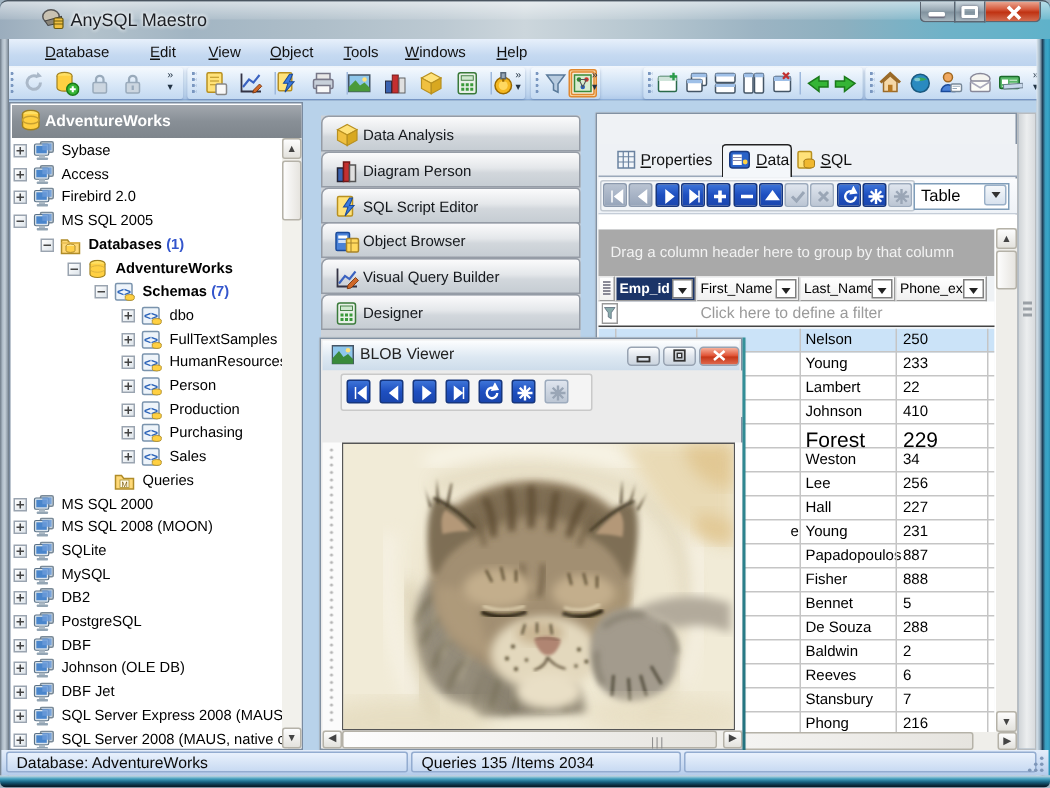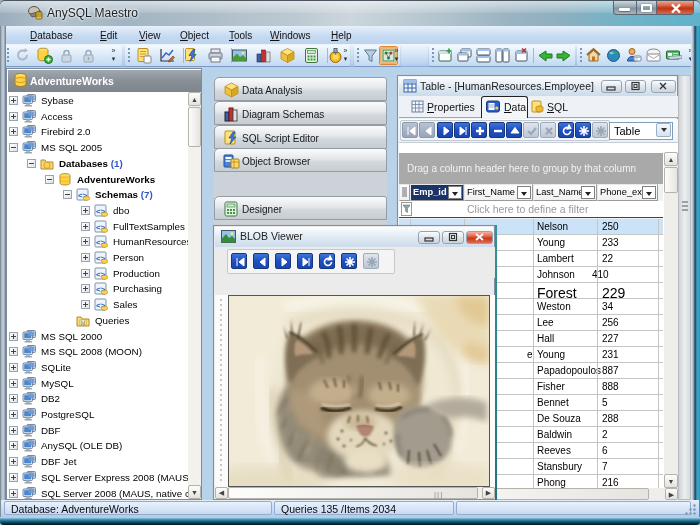--- a/index.html
+++ b/index.html
@@ -581,21 +581,21 @@
           <span style="position:absolute;left:14px;top:0">
             <svg class="ticon" viewBox="0 0 14 13">
               <rect x="5" y="0.5" width="8.5" height="7" rx="1" fill="#c8d4de" stroke="#7a8a98"></rect>
               <rect x="1" y="2" width="9.5" height="7.5" rx="1" fill="#dde6ed" stroke="#5a7186" stroke-width=".8"></rect>
               <rect x="2.2" y="3.2" width="7" height="5" fill="#4a86cc"></rect>
               <rect x="6.2" y="1.6" width="6.2" height="4.6" fill="#6a9ad8" opacity=".85"></rect>
               <rect x="4" y="9.5" width="4" height="1.6" fill="#aab8c4"></rect>
               <rect x="2.5" y="11" width="7.5" height="1.6" rx=".5" fill="#93a5b4"></rect>
             </svg>
           </span>
-          <span class="tx" style="left:33px">AnySQL (OLE DB)</span>
+          <span class="tx" style="left:33px">Johnson (OLE DB)</span>
         </div>
         <div class="trow" style="top: 362.1px; left: 0px; width: 179px;">
           <div class="exp plus" style="left:1px"></div>
           <span style="position:absolute;left:14px;top:0">
             <svg class="ticon" viewBox="0 0 14 13">
               <rect x="5" y="0.5" width="8.5" height="7" rx="1" fill="#c8d4de" stroke="#7a8a98"></rect>
               <rect x="1" y="2" width="9.5" height="7.5" rx="1" fill="#dde6ed" stroke="#5a7186" stroke-width=".8"></rect>
               <rect x="2.2" y="3.2" width="7" height="5" fill="#4a86cc"></rect>
               <rect x="6.2" y="1.6" width="6.2" height="4.6" fill="#6a9ad8" opacity=".85"></rect>
               <rect x="4" y="9.5" width="4" height="1.6" fill="#aab8c4"></rect>
@@ -648,75 +648,65 @@
           <path d="M15 4.5 L8.5 8 V15 L15 11.5 Z" fill="#d8a820" stroke="#b89020" stroke-width=".8"></path>
         </svg>
         <span>Data Analysis</span>
       </div>
       <div class="mbtn" style="top: 23.8px;">
         <svg width="17" height="16" viewBox="0 0 17 16">
           <rect x="2" y="6" width="4" height="9" fill="#3a62b0" stroke="#223"></rect>
           <rect x="6" y="2" width="4" height="13" fill="#c43030" stroke="#701818"></rect>
           <rect x="10" y="4" width="4" height="11" fill="#e0e0e0" stroke="#555"></rect>
         </svg>
-        <span>Diagram Schemas</span>
+        <span>Diagram Person</span>
       </div>
       <div class="mbtn" style="top: 47.6px;">
         <svg width="17" height="16" viewBox="0 0 17 16">
           <rect x="2" y="1" width="10" height="13" rx="1" fill="#ffe27a" stroke="#b89020"></rect>
           <path d="M10 2 L6 8 h3 L7 14 L13 7 h-3 L12 2 Z" fill="#3a7ae0" stroke="#1a4a9a" stroke-width=".7"></path>
         </svg>
         <span>SQL Script Editor</span>
       </div>
       <div class="mbtn" style="top: 71.4px;">
         <svg width="17" height="16" viewBox="0 0 17 16">
           <rect x="1" y="2" width="9" height="12" rx="1" fill="#4a82d8" stroke="#1a4a9a"></rect>
           <rect x="2.5" y="4" width="6" height="2" fill="#fff"></rect>
           <rect x="2.5" y="7" width="6" height="2" fill="#cfe0f8"></rect>
           <rect x="8" y="6" width="8" height="9" rx="1" fill="#ffd95e" stroke="#a8842a"></rect>
           <path d="M8 9 h8 M11 6 v9" stroke="#a8842a" stroke-width=".7"></path>
         </svg>
         <span>Object Browser</span>
+      </div>
+      <div class="mbtn" style="top: 95.2px;">
+        <svg width="17" height="16" viewBox="0 0 17 16">
+          <path d="M2 2 v12 h13" stroke="#334" fill="none" stroke-width="1.2"></path>
+          <path d="M3 12 L7 7 L10 9 L14 4" stroke="#3a62c0" fill="none" stroke-width="1.4"></path>
+          <path d="M9 13 L14 8 l2 2 -5 5 -2.5 .5 Z" fill="#d06828" stroke="#7a3810" stroke-width=".6"></path>
+        </svg>
+        <span>Visual Query Builder</span>
       </div>
       <div class="mbtn" style="top: 119px;">
         <svg width="17" height="16" viewBox="0 0 17 16">
           <rect x="2" y="1" width="12" height="14" rx="1.5" fill="#e8f0e8" stroke="#3a7a3a"></rect>
           <rect x="4" y="3" width="8" height="3" fill="#cfe8cf" stroke="#3a7a3a" stroke-width=".6"></rect>
           <g fill="#3a9a3a">
             <rect x="4" y="8" width="2" height="2"></rect>
             <rect x="7" y="8" width="2" height="2"></rect>
             <rect x="10" y="8" width="2" height="2"></rect>
             <rect x="4" y="11" width="2" height="2"></rect>
             <rect x="7" y="11" width="2" height="2"></rect>
             <rect x="10" y="11" width="2" height="2"></rect>
           </g>
         </svg>
         <span>Designer</span>
       </div>
     </div>
 
   <div class="cwin" id="twin">
-    <div class="ctitle">
-        <svg style="position:absolute;left:4px;top:2px" width="14" height="14" viewBox="0 0 14 14">
-          <rect x="1" y="1" width="12" height="12" fill="#eef4fb" stroke="#3a62a8"></rect>
-          <path d="M1 5 h12 M1 9 h12 M5 1 v12 M9 1 v12" stroke="#3a62a8"></path>
-          <rect x="1" y="1" width="12" height="3" fill="#9fc0e8"></rect>
-        </svg>
-      <span style="position:absolute;left:21px;top:3px">Table - [HumanResources.Employee]</span>
-      <div class="cbtn" style="left:202px;width:21px"><svg width="19" height="11" viewBox="0 0 19 11">
-            <rect x="5" y="6" width="8" height="3" fill="none" stroke="#333" stroke-width="1.2"></rect>
-          </svg></div>
-      <div class="cbtn" style="left:226px;width:21px"><svg width="19" height="11" viewBox="0 0 19 11">
-            <rect x="6" y="1.5" width="7" height="7" fill="none" stroke="#333" stroke-width="1.2"></rect>
-            <rect x="8" y="3.5" width="3" height="3" fill="none" stroke="#333"></rect>
-          </svg></div>
-      <div class="cbtn" style="left:252px;width:25px"><svg width="23" height="11" viewBox="0 0 23 11">
-            <path d="M8 2 l6 6 M14 2 l-6 6" stroke="#333" stroke-width="1.4"></path>
-          </svg></div>
-    </div>
 
     <div class="tabrow" style="left:1px;top:20px;width:279px;height:22px;background:#eef1f5;border-bottom:1px solid #9aa8ba">
       <svg style="position:absolute;left:12px;top:4px" width="13" height="13" viewBox="0 0 13 13">
           <rect x="1" y="1" width="11" height="11" fill="#f2f6fa" stroke="#6a82a0"></rect>
           <path d="M1 4.5 h11 M1 8 h11 M4.5 1 v11 M8 1 v11" stroke="#6a82a0" stroke-width=".8"></path>
         </svg>
       <span style="position:absolute;left:28px;top:5px"><u>P</u>roperties</span>
       <div style="position:absolute;left:82px;top:0px;width:47px;height:22px;background:#f4f7fa;border:1px solid #222;border-bottom:none;border-radius:3px 3px 0 0"></div>
       <svg style="position:absolute;left:87px;top:4px" width="14" height="13" viewBox="0 0 14 13">
           <rect x="0.5" y="1" width="13" height="11" rx="2" fill="#2a62c8" stroke="#1a3a80"></rect>
@@ -845,21 +835,21 @@
         <div style="position: absolute; left: 0px; top: 16px; width: 264px; height: 16px; border-bottom: 1px solid rgb(197, 197, 197); font-size: 10px;">
           <span style="position:absolute;left:138px;top:2px">Young</span>
           <span style="position:absolute;left:203px;top:2px">233</span>
         </div>
         <div style="position: absolute; left: 0px; top: 32px; width: 264px; height: 16px; border-bottom: 1px solid rgb(197, 197, 197); font-size: 10px;">
           <span style="position:absolute;left:138px;top:2px">Lambert</span>
           <span style="position:absolute;left:203px;top:2px">22</span>
         </div>
         <div style="position: absolute; left: 0px; top: 48px; width: 264px; height: 16px; border-bottom: 1px solid rgb(197, 197, 197); font-size: 10px;">
           <span style="position:absolute;left:138px;top:2px">Johnson</span>
-          <span style="position:absolute;left:193px;top:2px">410</span>
+          <span style="position:absolute;left:203px;top:2px">410</span>
         </div>
         <div style="position: absolute; left: 0px; top: 64px; width: 264px; height: 16px; border-bottom: 1px solid rgb(197, 197, 197); font-size: 14px;">
           <span style="position:absolute;left:138px;top:2px">Forest</span>
           <span style="position:absolute;left:203px;top:2px">229</span>
         </div>
         <div style="position: absolute; left: 0px; top: 80px; width: 264px; height: 16px; border-bottom: 1px solid rgb(197, 197, 197); font-size: 10px;">
           <span style="position:absolute;left:138px;top:2px">Weston</span>
           <span style="position:absolute;left:203px;top:2px">34</span>
         </div>
         <div style="position: absolute; left: 0px; top: 96px; width: 264px; height: 16px; border-bottom: 1px solid rgb(197, 197, 197); font-size: 10px;">

